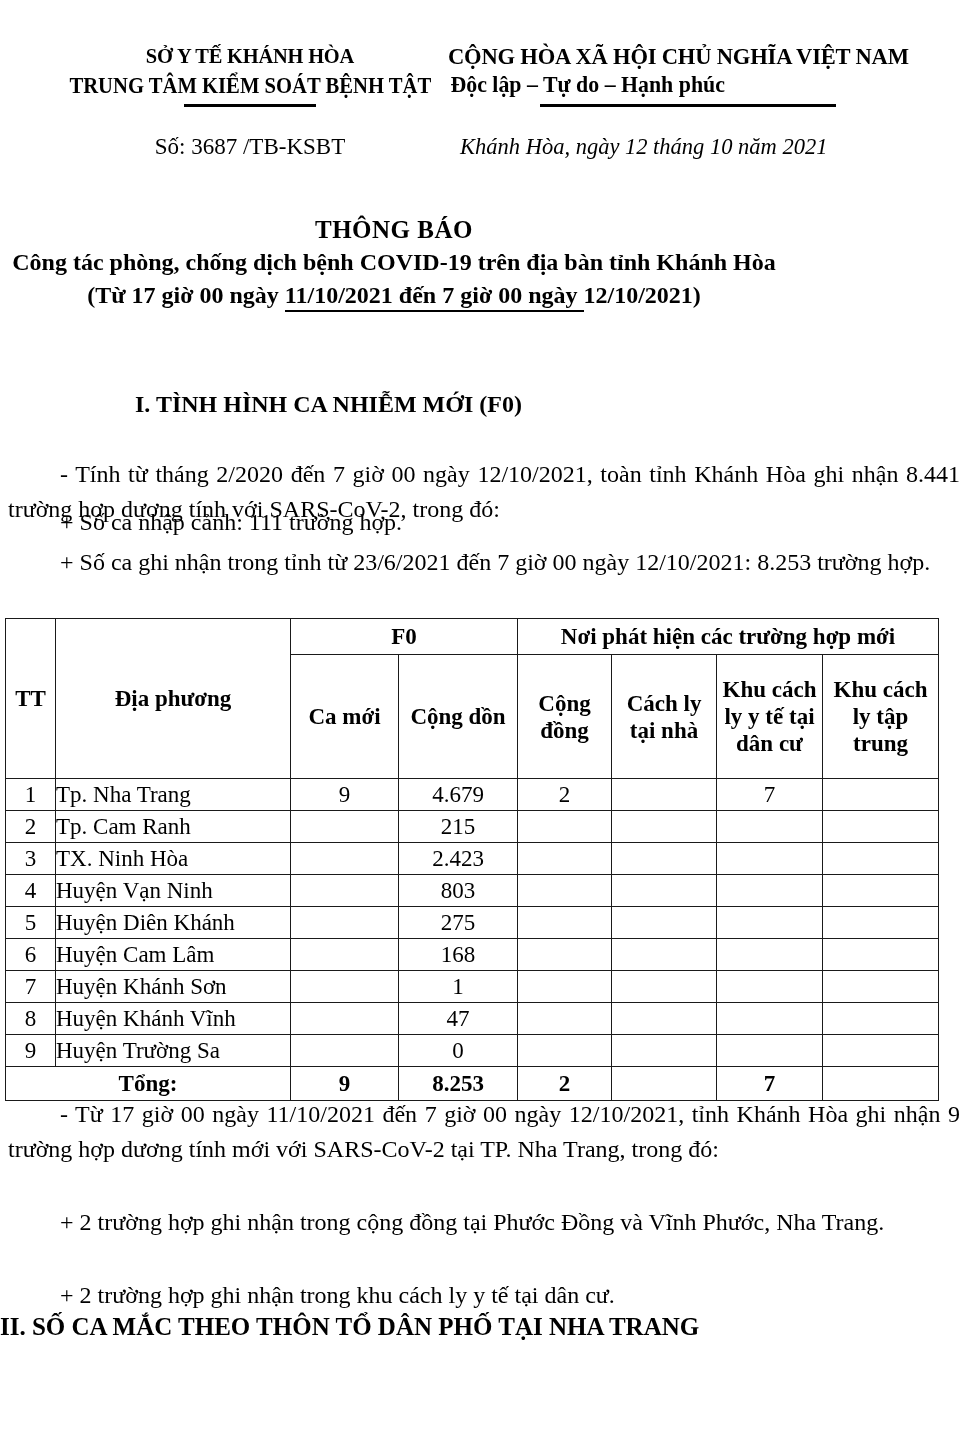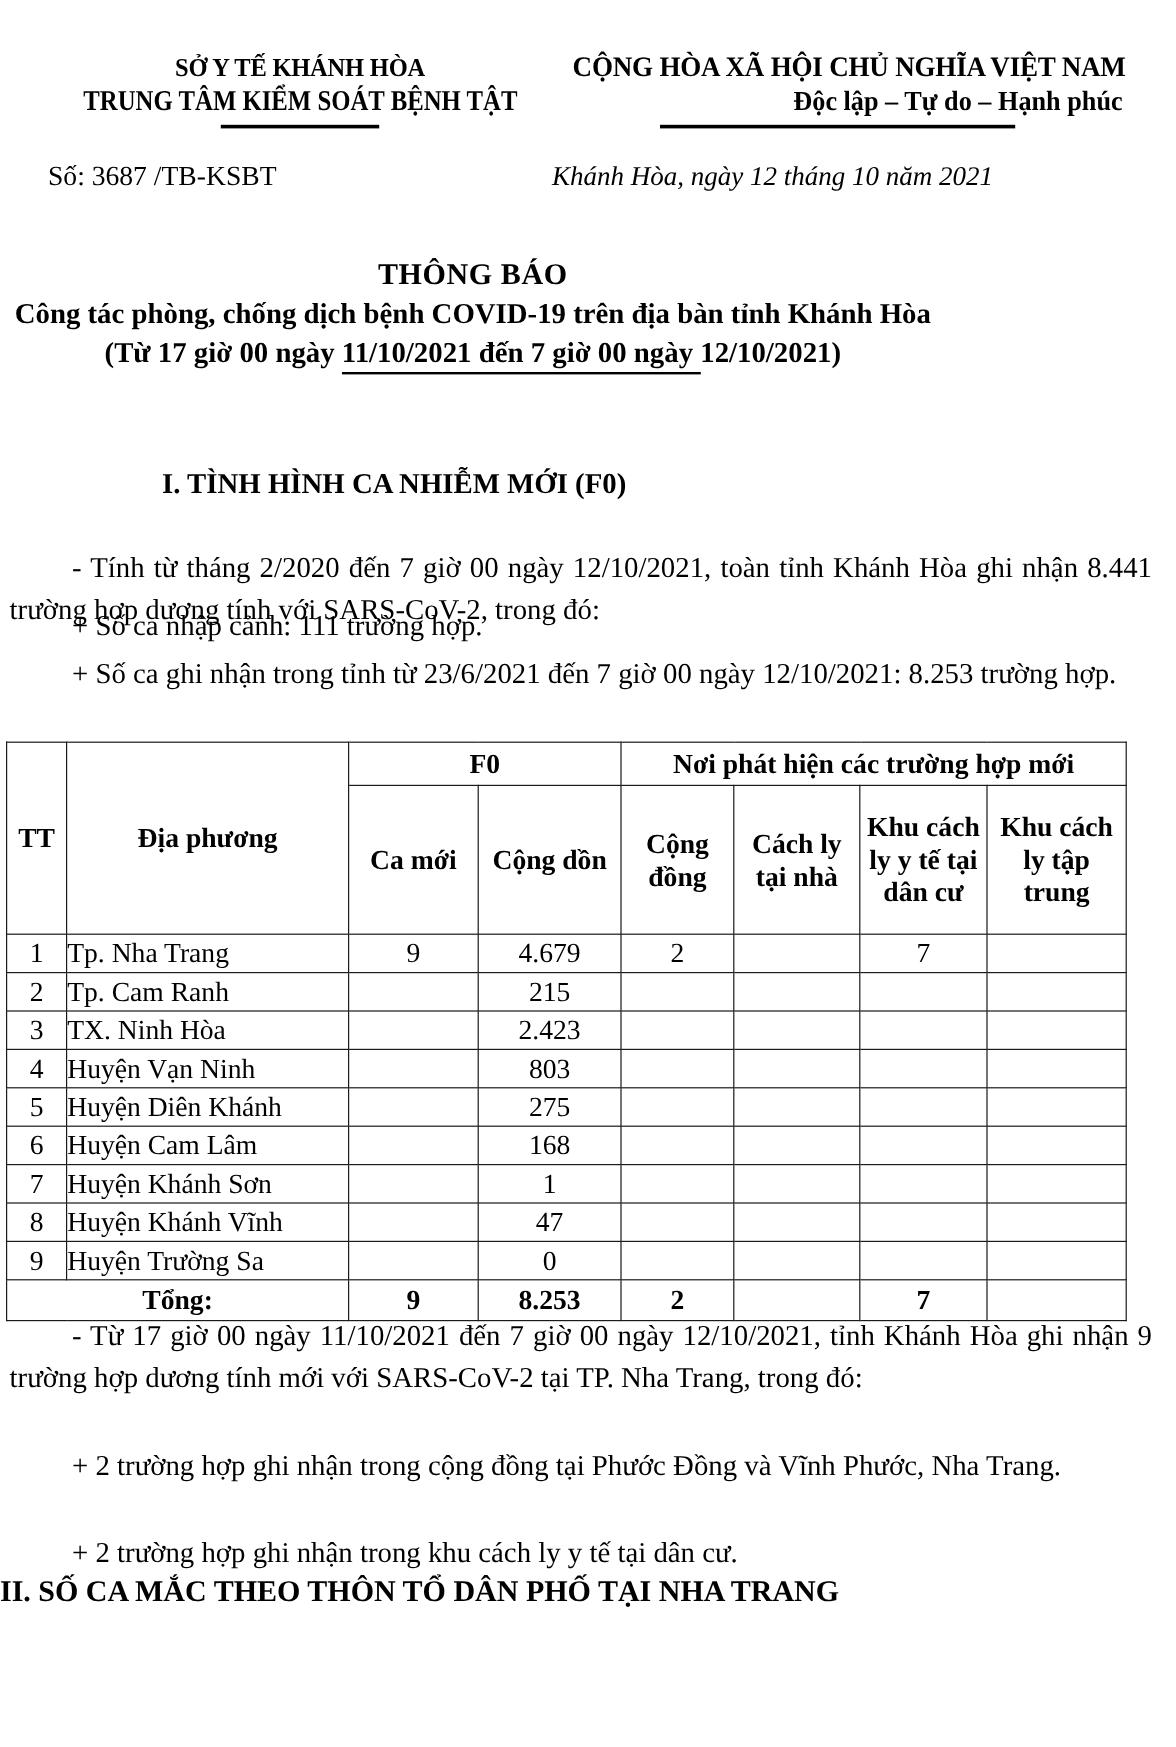--- a/index.html
+++ b/index.html
@@ -32,24 +32,24 @@
   }
   .mh-left {
     position: absolute;
     left: 40px;
     top: 0;
     width: 420px;
     text-align: center;
   }
   .mh-right {
     position: absolute;
-    left: 448px;
+    left: 438px;
     top: 0;
     width: 500px;
-    text-align: right;
+    text-align: left;
   }
   .mh-line1 {
     font-size: 21.5px;
     font-weight: bold;
     letter-spacing: -0.2px;
     line-height: 28px;
     white-space: nowrap;
   }
   .mh-left .mh-line1 { transform: scaleX(0.95); }
   .mh-line2 {
@@ -76,20 +76,21 @@
     margin: 4px auto 0 auto;
   }
   .rule-left { width: 132px; }
   .rule-right { width: 296px; }
 
   .mh-sub-left {
     position: absolute;
     left: 40px;
     top: 92px;
     width: 420px;
+    text-align: center;
     font-size: 23px;
     white-space: nowrap;
   }
   .mh-sub-right {
     position: absolute;
     left: 460px;
     top: 92px;
     width: 500px;
     text-align: left;
     font-size: 22.5px;

